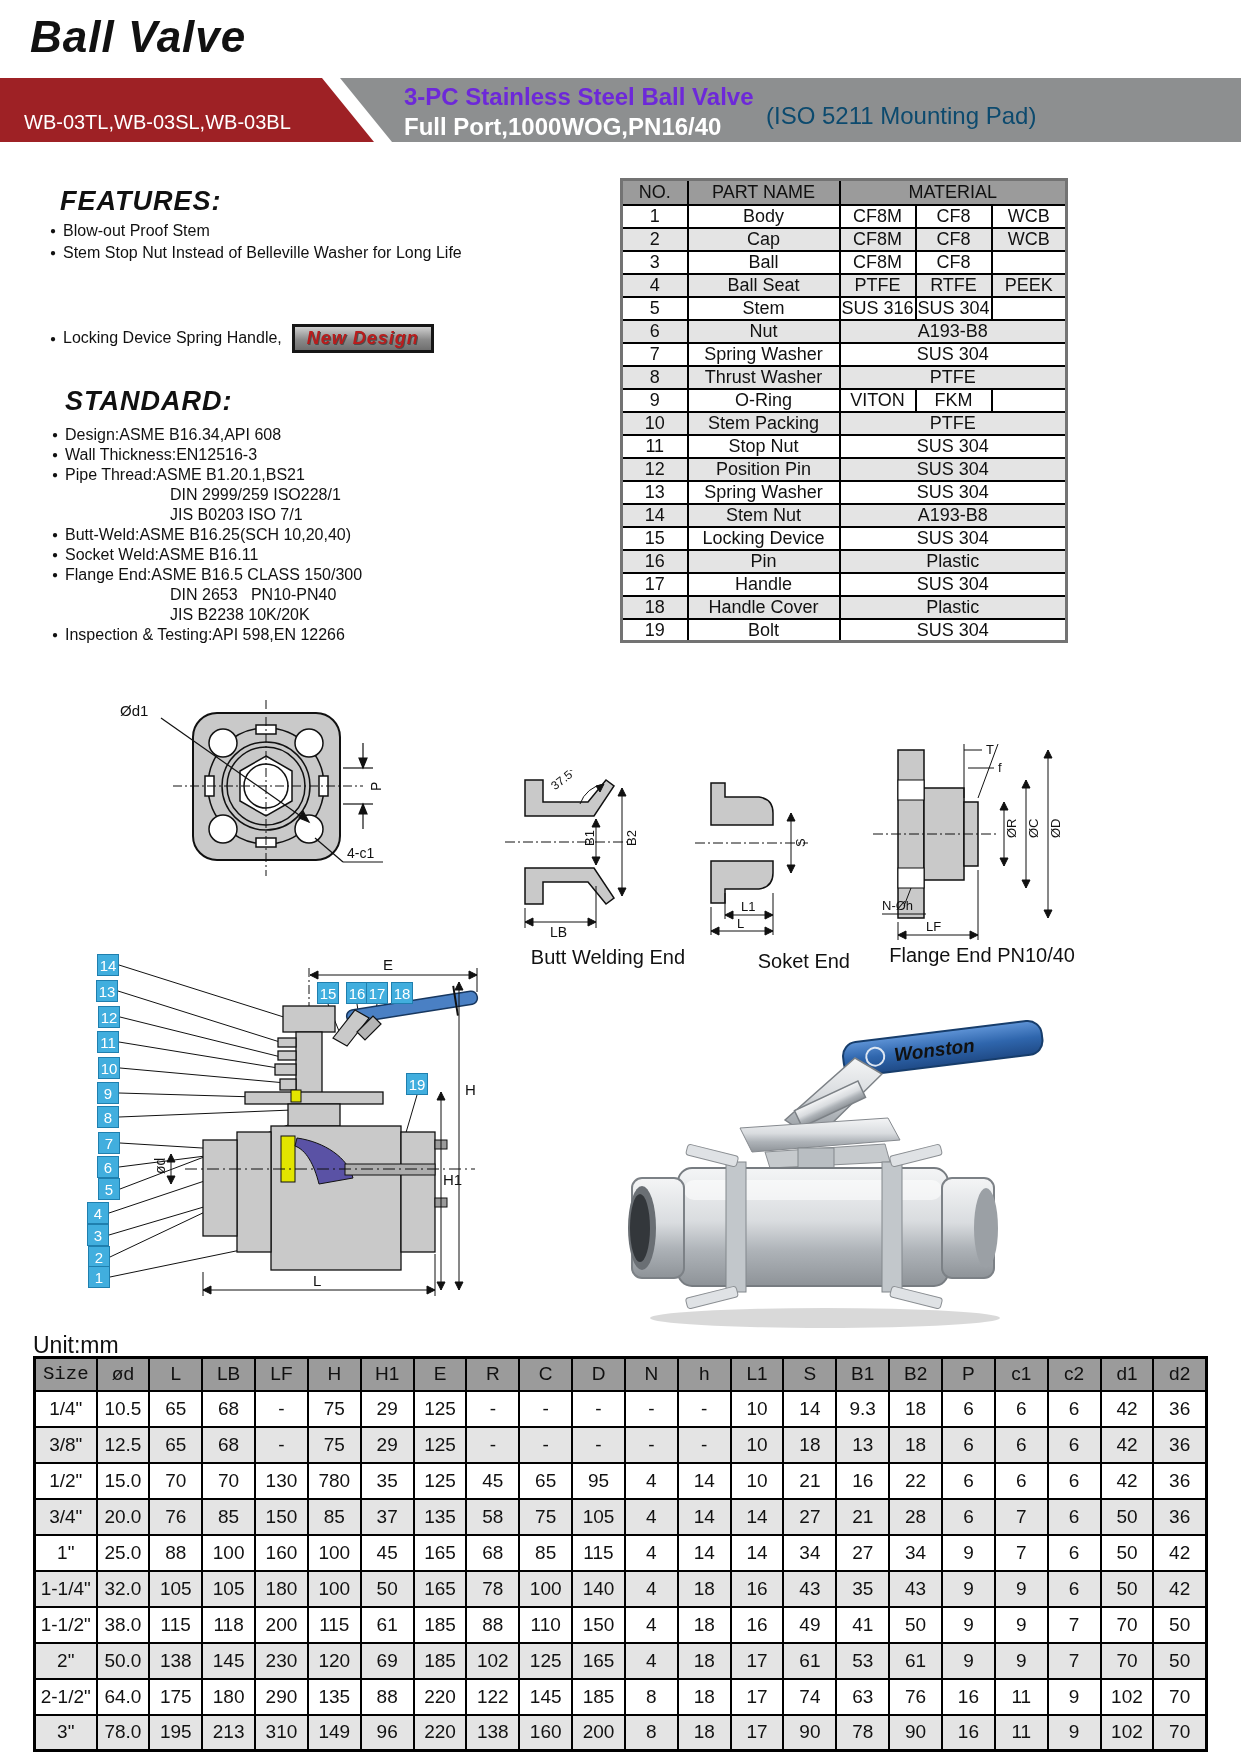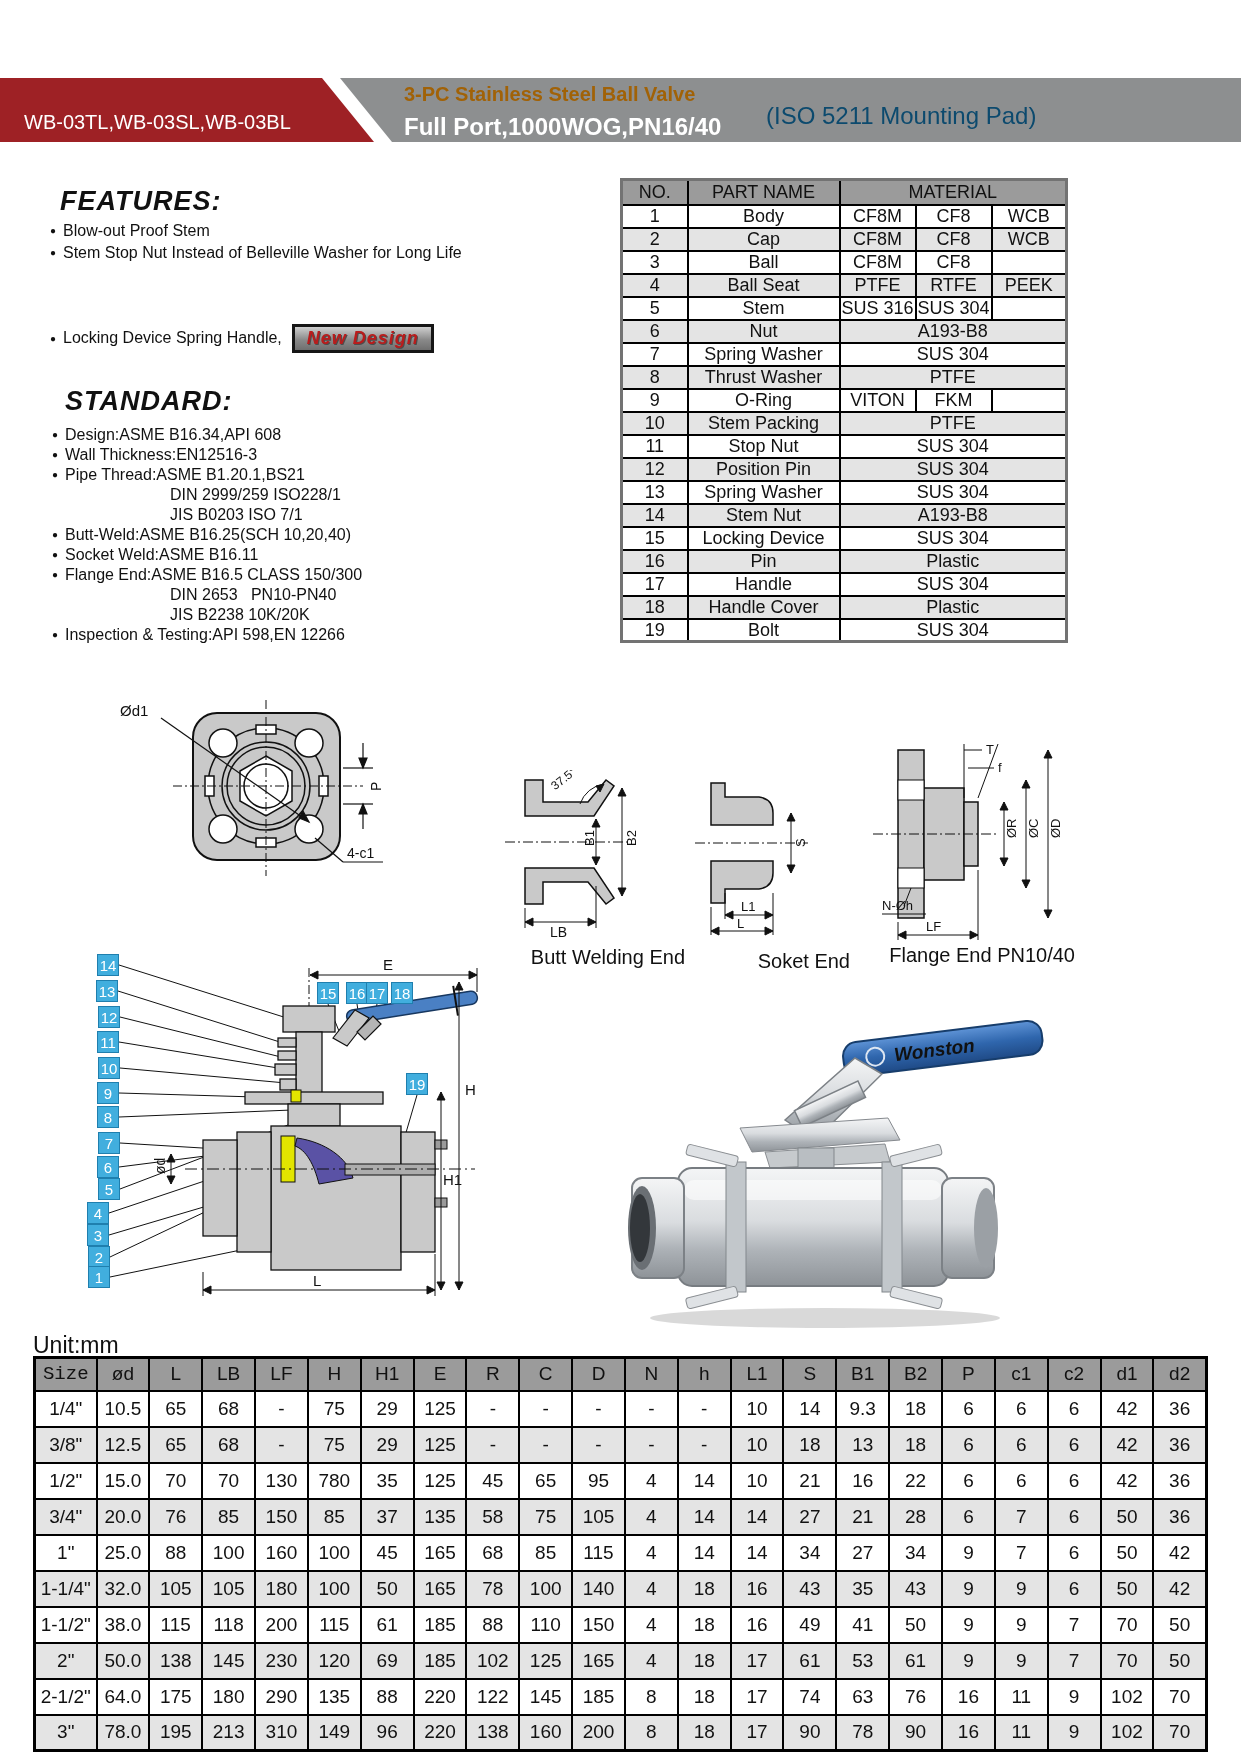--- a/index.html
+++ b/index.html
@@ -5,21 +5,21 @@
 *{margin:0;padding:0;box-sizing:border-box}
 html,body{width:1241px;height:1755px}
 body{position:relative;background:#fff;font-family:"Liberation Sans",sans-serif;color:#111}
 #page{position:absolute;left:0;top:0;width:1241px;height:1755px;overflow:hidden;background:#fff}
 .abs{position:absolute}
 #title{left:30px;top:12px;font-size:44px;font-style:italic;font-weight:bold;letter-spacing:1px}
 .banner{left:0;top:78px;width:1241px;height:64px}
 .banner .red{position:absolute;left:0;top:0;width:100%;height:100%;background:#9e2125;clip-path:polygon(0 0,322px 0,374px 100%,0 100%)}
 .banner .gray{position:absolute;left:0;top:0;width:100%;height:100%;background:#8d8f90;clip-path:polygon(340px 0,100% 0,100% 100%,392px 100%)}
 .models{position:absolute;left:24px;top:33px;color:#fff;font-size:20px}
-.bt1{position:absolute;left:404px;top:5px;color:#a16207;font-size:20px;font-weight:bold}
+.bt1{position:absolute;left:404px;top:5px;color:#6d28d9;font-size:24px;font-weight:bold}
 .bt2{position:absolute;left:404px;top:35px;color:#fff;font-size:24px;font-weight:bold}
 .bnote{position:absolute;left:766px;top:24px;color:#0c4a6e;font-size:24px}
 .sec-h{font-style:italic;font-weight:bold;font-size:27px;letter-spacing:1px}
 #features-h{left:60px;top:186px}
 #features-list{left:50px;top:220px;font-size:16px}
 .feat-line{height:22px;line-height:22px;white-space:pre}
 .blt{display:inline-block;width:13px;font-size:10px;vertical-align:2px}
 #lock-line{left:50px;top:322px;height:32px;display:flex;align-items:center;font-size:16px}
 #new-badge{margin-left:10px;background:linear-gradient(180deg,#cfcfcf,#8a8a8a 55%,#6f6f6f);border:3px solid #161616;color:#b91c1c;font-style:italic;font-weight:bold;font-size:18px;padding:1px 12px;text-shadow:1px 1px 0 #4d4d4d;letter-spacing:1px}
 #standard-h{left:65px;top:386px}
@@ -41,20 +41,21 @@
 #dims td{height:36px;border:2px solid #000}
 #dims tr.alt{background:#e4e4e4}
 .tag{position:absolute;width:22px;height:22px;background:#41aede;border:1px solid #1f7fae;color:#fff;font-size:15px;display:flex;align-items:center;justify-content:center;z-index:6}
 svg text{font-family:"Liberation Sans",sans-serif;fill:#111}
 </style>
 </head>
 <body>
 
 <div id="page">
 
+  <h1 id="title" class="abs">Ball Valve</h1>
 
   <div class="banner abs">
     <div class="red"></div>
     <div class="gray"></div>
     <div class="models">WB-03TL,WB-03SL,WB-03BL</div>
     <div class="bt1">3-PC Stainless Steel Ball Valve</div>
     <div class="bt2">Full Port,1000WOG,PN16/40</div>
     <div class="bnote">(ISO 5211 Mounting Pad)</div>
   </div>
 

